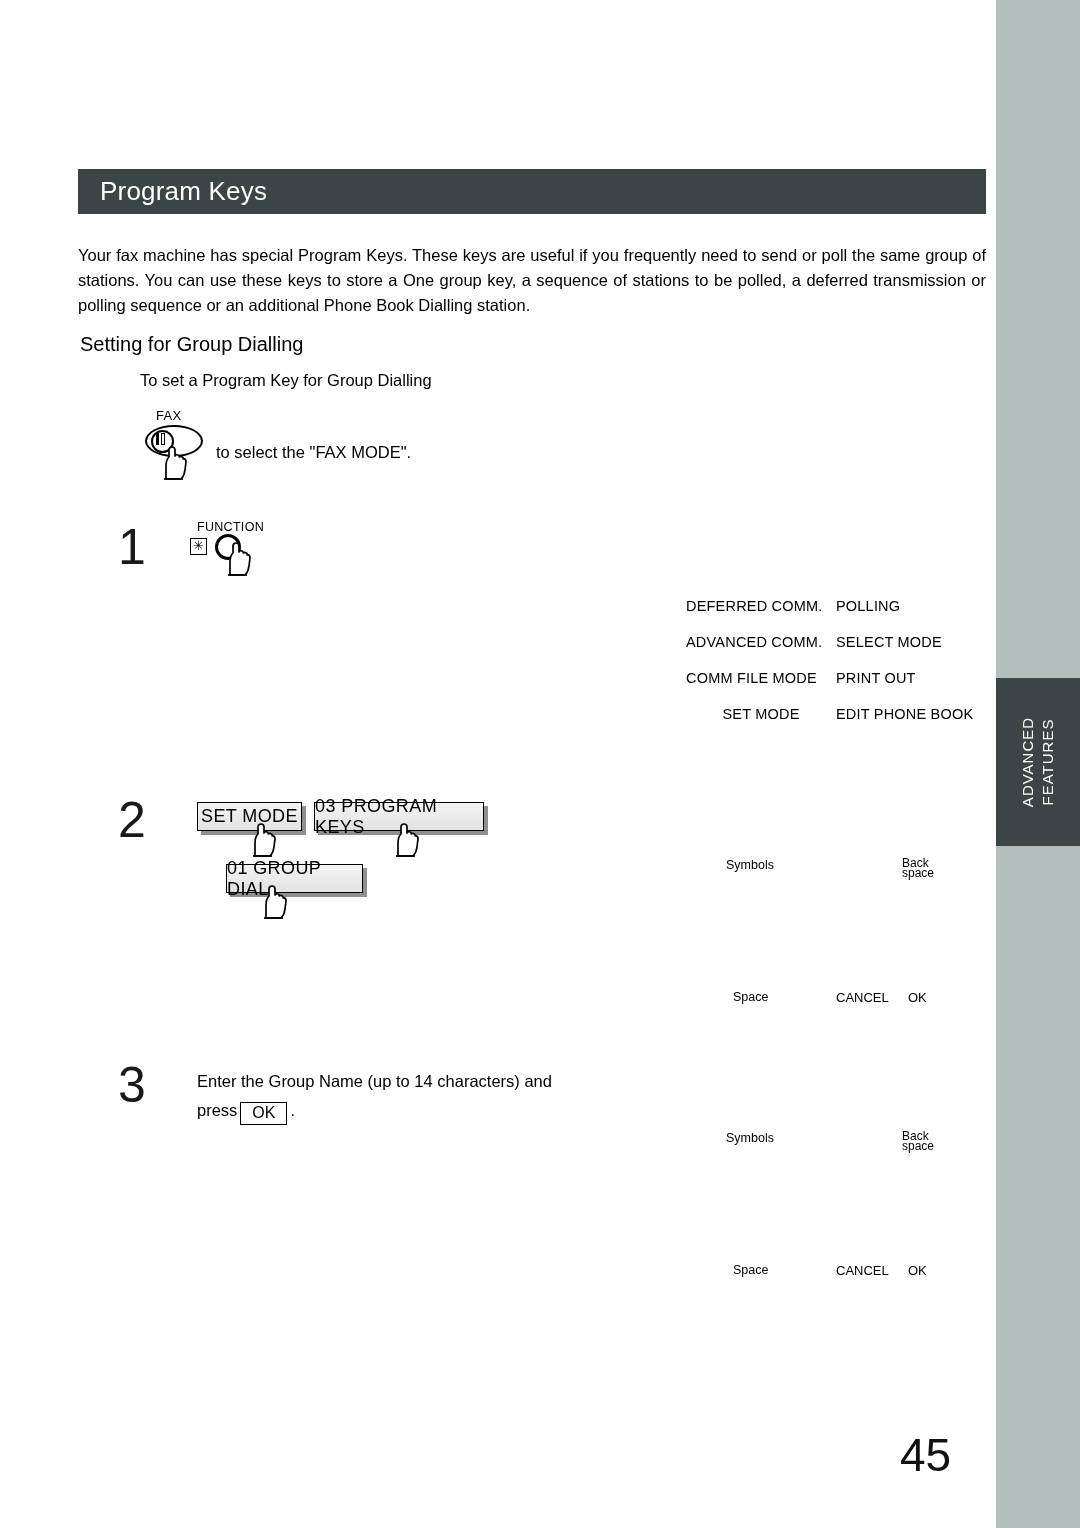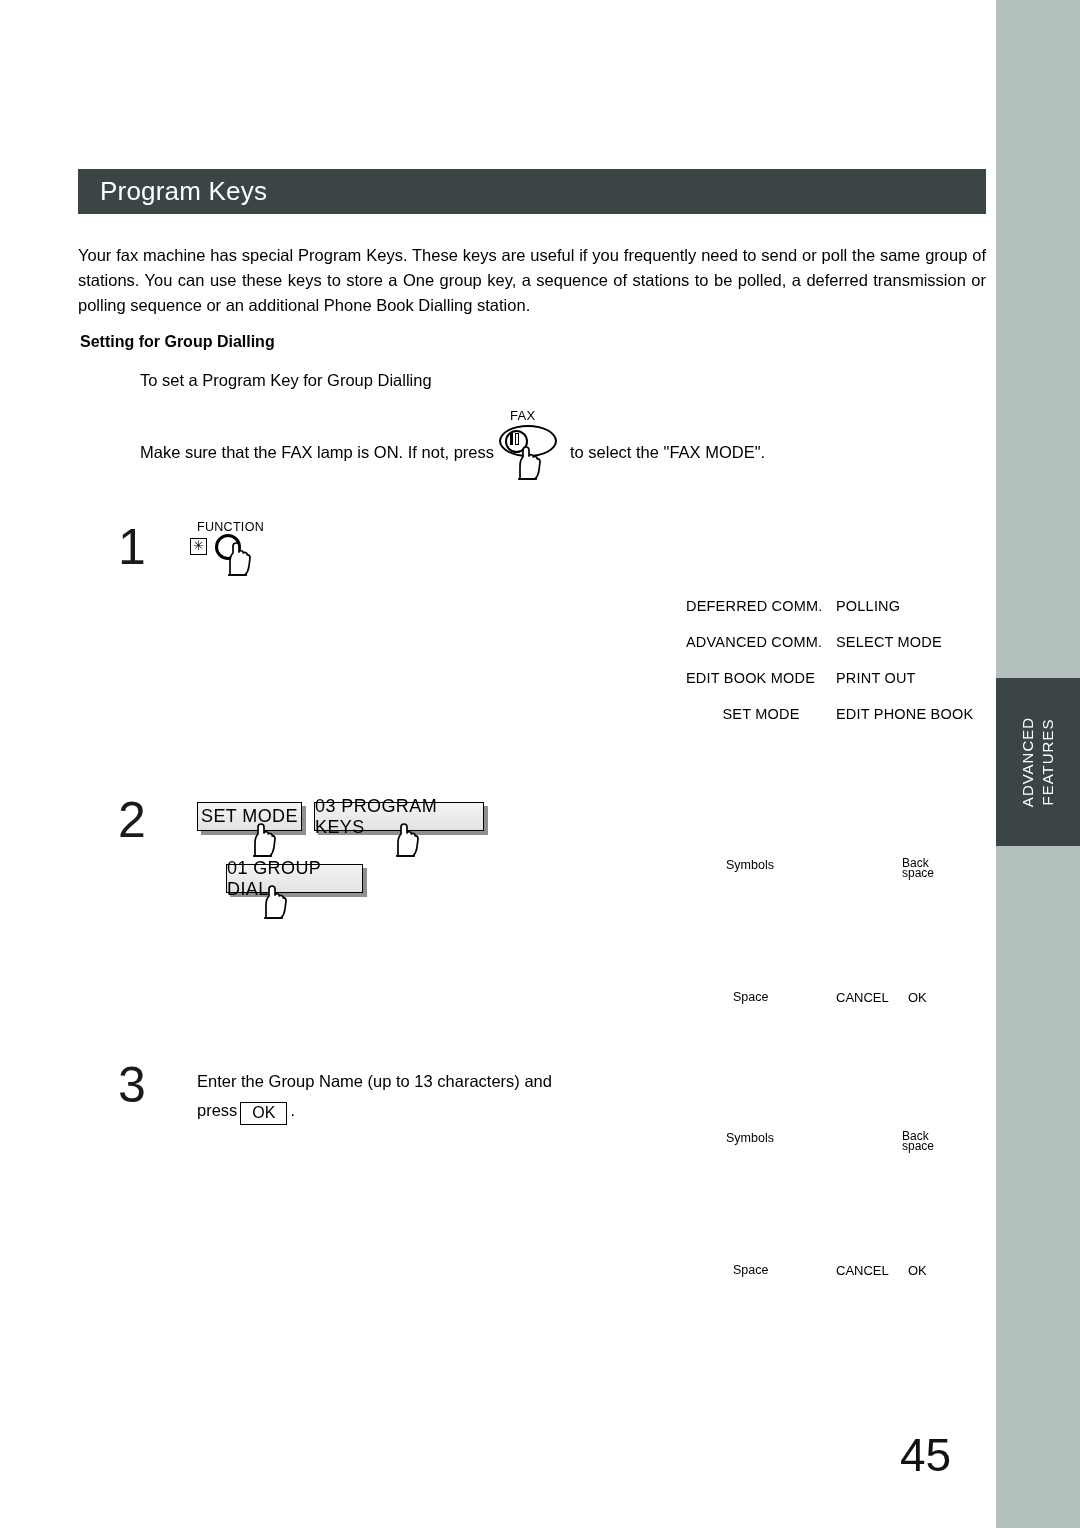--- a/index.html
+++ b/index.html
@@ -68,22 +68,22 @@
     line-height: 25px;
     text-align: justify;
     text-justify: inter-word;
   }
 
   
   #subsection-heading {
     position: absolute;
     left: 80px;
     top: 333px;
-    font-size: 16px;
-    font-weight: 700;
+    font-size: 20px;
+    font-weight: 400;
   }
   #subsection-note {
     position: absolute;
     left: 140px;
     top: 371px;
     font-size: 16.5px;
   }
 
   
   #fax-instruction {
@@ -358,21 +358,20 @@
   <div id="intro-paragraph">Your fax machine has special Program Keys.  These keys are useful if you frequently need to send or poll the same group of stations.  You can use these keys to store a One group key, a sequence of stations to be polled, a deferred transmission or polling sequence or an additional Phone Book Dialling station.</div>
 
   <div id="section-header">
     <span id="section-header-title">Program Keys</span>
   </div>
 
   <div id="subsection-heading">Setting for Group Dialling</div>
   <div id="subsection-note">To set a Program Key for Group Dialling</div>
 
   <div id="fax-instruction">
-    <span class="txt">Make sure that the FAX lamp is ON.  If not, press</span>
     <span class="fax-key-wrap">
       <span class="fax-key-label">FAX</span>
       <span class="fax-key-oval"></span>
       <span class="fax-key-inner"></span>
       <span class="fax-key-glyph"></span>
       <span class="hand" style="left:18px; top:6px;">
         <svg viewBox="0 0 30 34" width="30" height="34">
           <path d="M8 33 L8 20 C8 16 9 13 11 11 L11 4 C11 2 12.5 1 14 1 C15.5 1 17 2 17 4 L17 10
                    C17.5 9 18.5 8.5 19.5 8.8 C20.6 9.1 21.3 10 21.3 11
                    C22 10.3 23.2 10.2 24 10.7 C24.9 11.2 25.4 12.1 25.3 13
@@ -406,21 +405,21 @@
   <div class="lcd-menu">
     <div class="menu-row">
       <span class="left-col">DEFERRED COMM.</span>
       <span class="right-col">POLLING</span>
     </div>
     <div class="menu-row">
       <span class="left-col">ADVANCED COMM.</span>
       <span class="right-col">SELECT MODE</span>
     </div>
     <div class="menu-row">
-      <span class="left-col">EDIT BOOK MODE</span>
+      <span class="left-col">COMM FILE MODE</span>
       <span class="right-col">PRINT OUT</span>
     </div>
     <div class="menu-row">
       <span class="left-col centered">SET MODE</span>
       <span class="right-col">EDIT PHONE BOOK</span>
     </div>
   </div>
 
   <div class="step-number" style="left:118px; top:795px;">2</div>
 
@@ -469,21 +468,21 @@
   </div>
   <div class="entry-panel" style="left:686px; top:990px;">
     <span class="entry-space">Space</span>
     <span class="entry-cancel">CANCEL</span>
     <span class="entry-ok">OK</span>
   </div>
 
   <div class="step-number" style="left:118px; top:1060px;">3</div>
 
   <div id="step3-text">
-    <span>Enter the Group Name (up to 13 characters) and</span><br>
+    <span>Enter the Group Name (up to 14 characters) and</span><br>
     <span>press</span><span class="ok-inline">OK</span><span>.</span>
   </div>
 
 
   <div class="entry-panel" style="left:686px; top:1131px;">
     <span class="entry-symbols">Symbols</span>
     <span class="entry-backspace">
       <span style="display:block;">Back</span>
       <span style="display:block;">space</span>
     </span>

